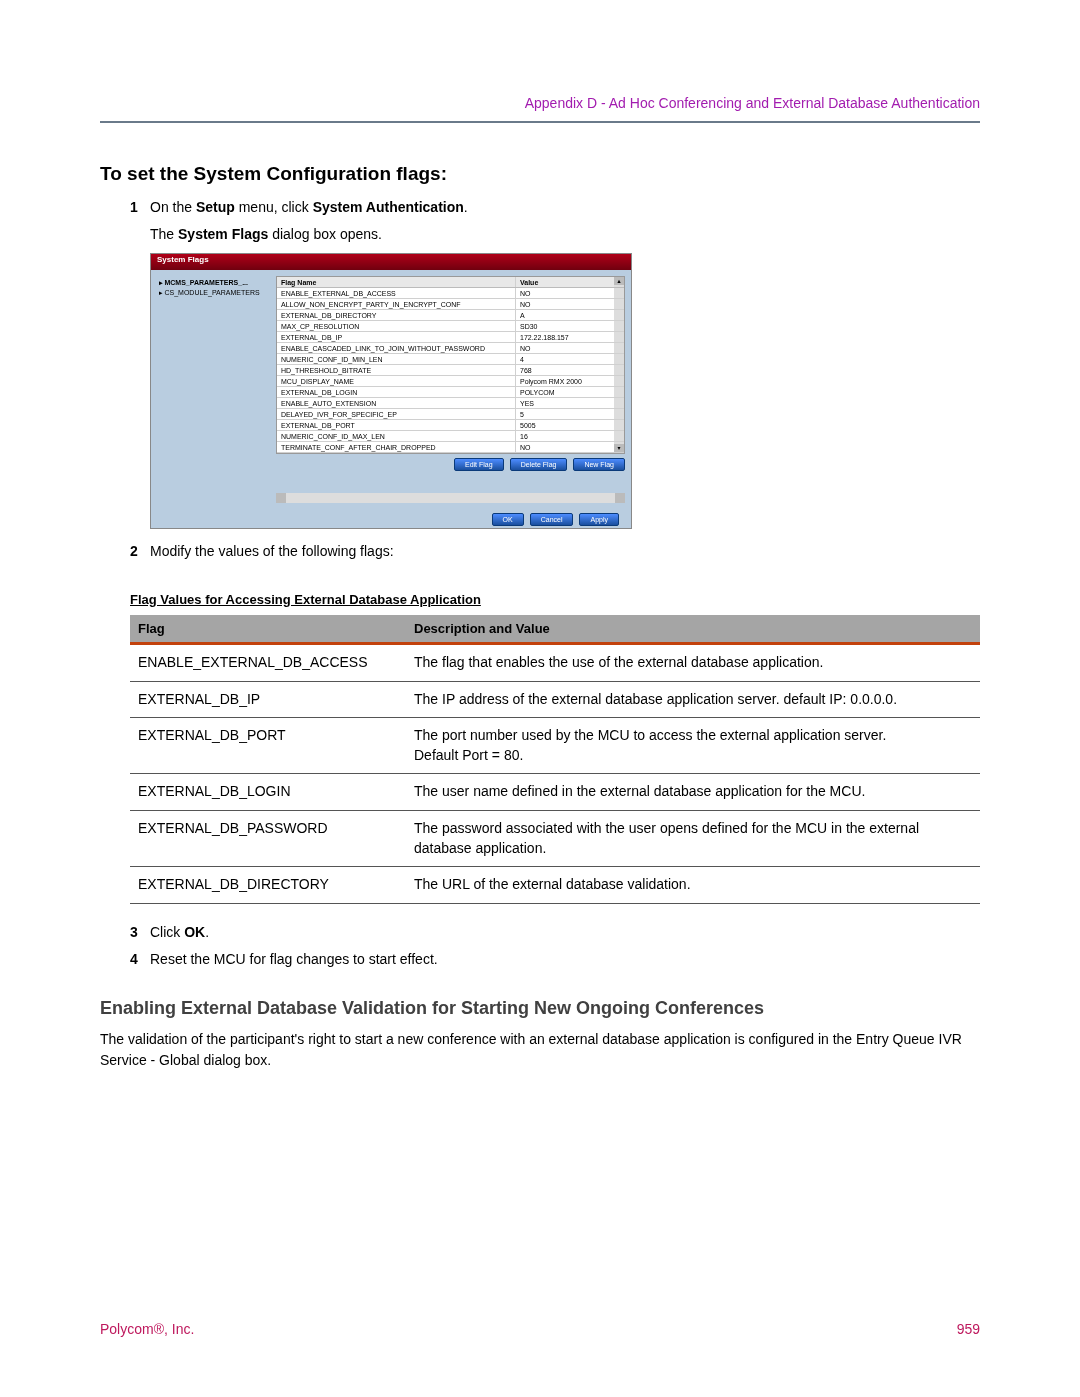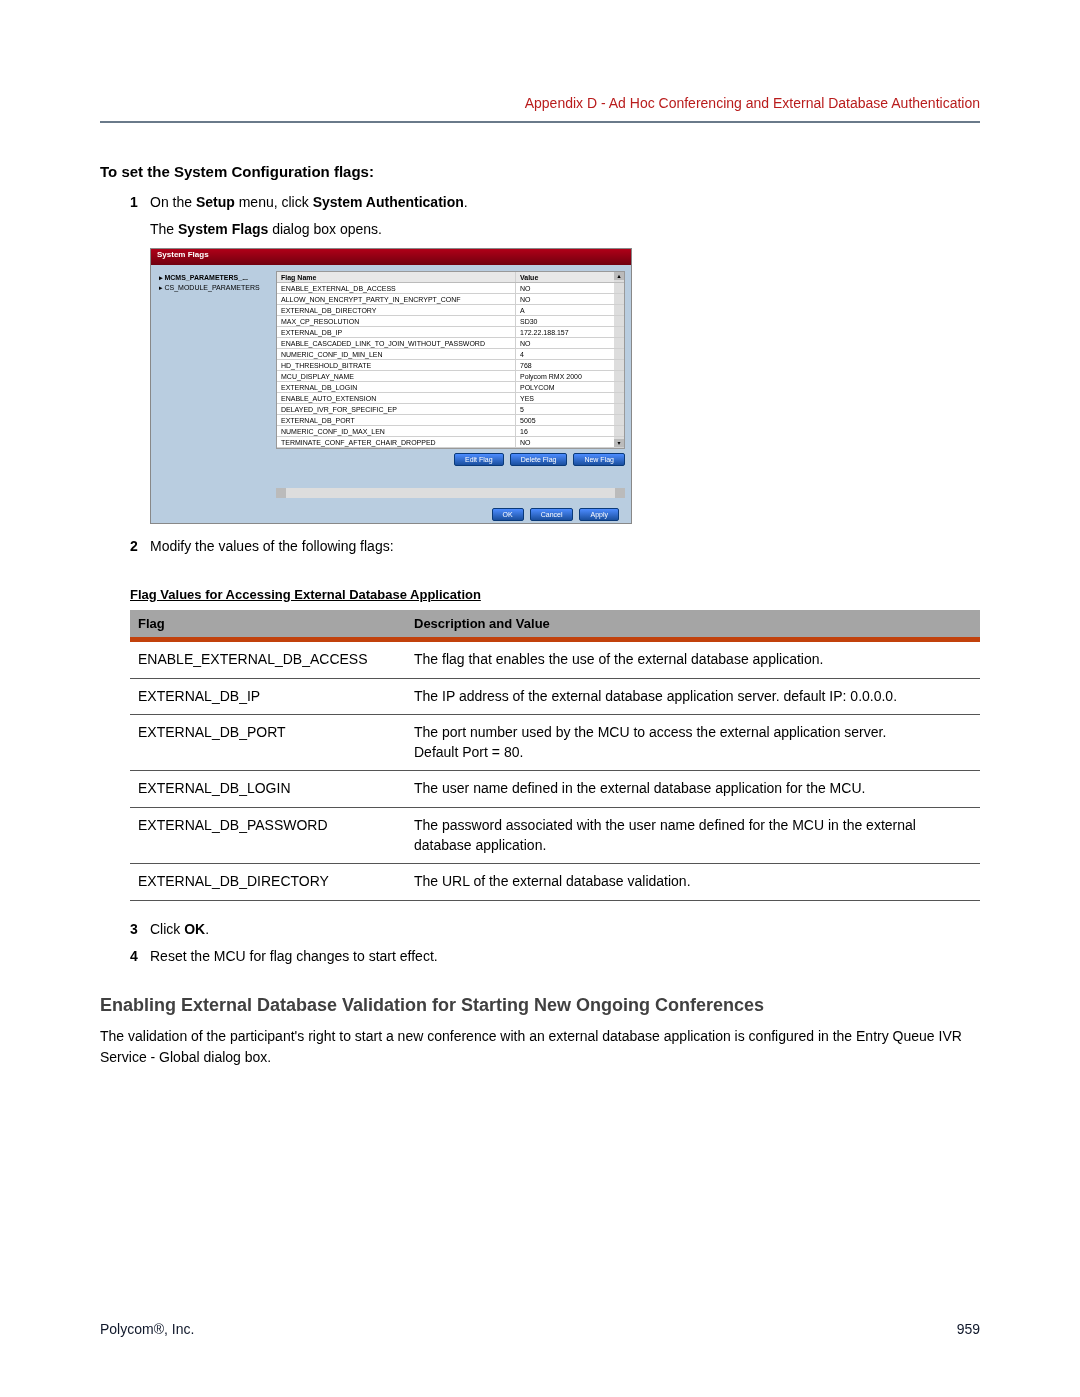--- a/index.html
+++ b/index.html
@@ -14,27 +14,27 @@
     width: 1080px;
     height: 1397px;
     margin: 0 auto;
     padding: 95px 100px 60px 100px;
     box-sizing: border-box;
     position: relative;
   }
   .header-line {
     text-align: right;
     font-size: 14px;
-    color: #b91c1c;
+    color: #a21caf;
     padding-bottom: 10px;
     border-bottom: 2px solid #6a7a8a;
   }
   .section-title {
     font-weight: bold;
-    font-size: 15px;
+    font-size: 19px;
     margin-top: 40px;
     margin-bottom: 12px;
   }
   .step-list {
     margin-left: 30px;
   }
   .step {
     display: flex;
     margin-bottom: 6px;
     line-height: 1.5;
@@ -173,21 +173,21 @@
     border-collapse: collapse;
     width: calc(100% - 30px);
     margin-left: 30px;
   }
   table.desc th {
     background: #a5a5a5;
     text-align: left;
     font-weight: bold;
     font-size: 13px;
     padding: 6px 8px;
-    border-bottom: 5px solid #c2410c;
+    border-bottom: 3px solid #c2410c;
   }
   table.desc td {
     padding: 8px;
     border-bottom: 1px solid #555;
     vertical-align: top;
     font-size: 14px;
     line-height: 1.4;
   }
   table.desc td:first-child { width: 260px; }
 
@@ -203,21 +203,21 @@
     margin-bottom: 18px;
   }
   .footer {
     position: absolute;
     bottom: 60px;
     left: 100px;
     right: 100px;
     display: flex;
     justify-content: space-between;
     font-size: 14px;
-    color: #0f172a;
+    color: #be185d;
   }
 </style>
 </head>
 <body>
 
 <div class="page">
   <div class="header-line">Appendix D - Ad Hoc Conferencing and External Database Authentication</div>
 
   <div class="section-title">To set the System Configuration flags:</div>
 
@@ -371,21 +371,21 @@
         <tr>
           <td>EXTERNAL_DB_PORT</td>
           <td>The port number used by the MCU to access the external application server.<br>Default Port = 80.</td>
         </tr>
         <tr>
           <td>EXTERNAL_DB_LOGIN</td>
           <td>The user name defined in the external database application for the MCU.</td>
         </tr>
         <tr>
           <td>EXTERNAL_DB_PASSWORD</td>
-          <td>The password associated with the user name defined for the MCU in the external database application.</td>
+          <td>The password associated with the user opens defined for the MCU in the external database application.</td>
         </tr>
         <tr>
           <td>EXTERNAL_DB_DIRECTORY</td>
           <td>The URL of the external database validation.</td>
         </tr>
       </tbody>
   </table>
 
   <div class="step-list" style="margin-top:18px">
     <div class="step">

